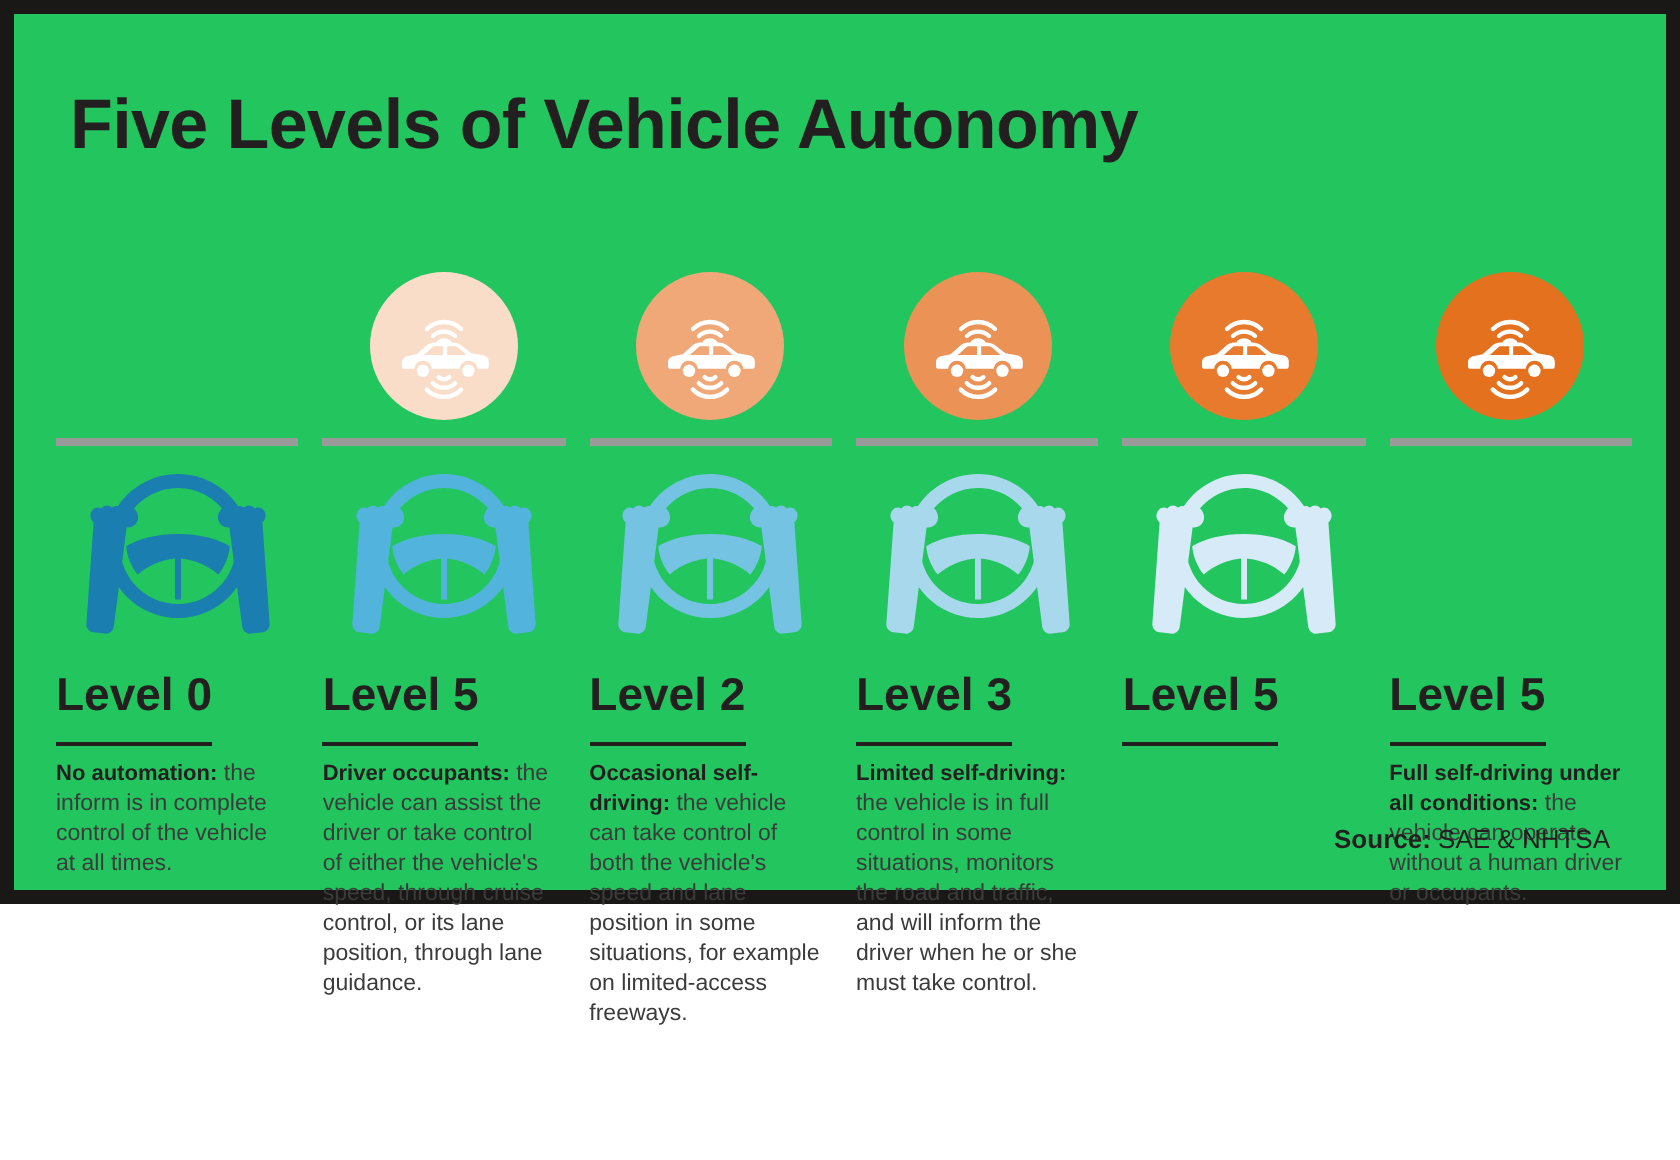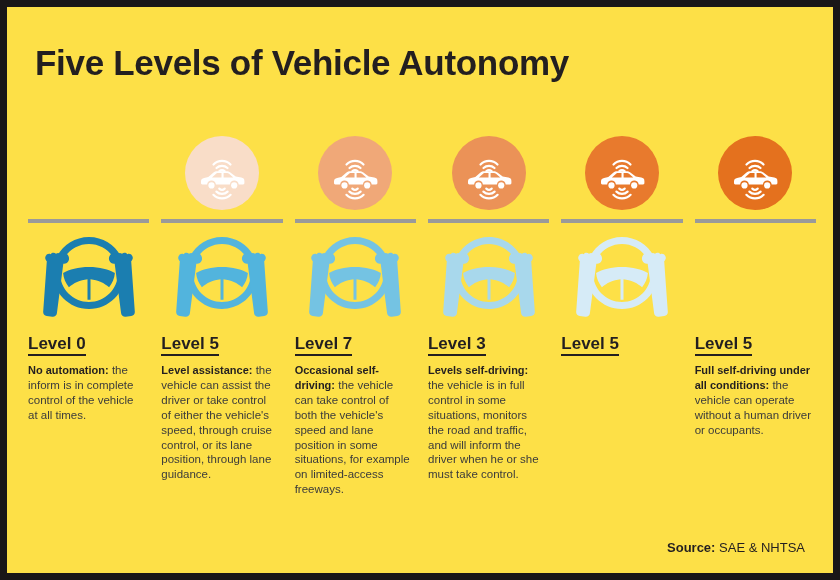--- a/index.html
+++ b/index.html
@@ -9,24 +9,24 @@
   }
   body {
     width: 840px;
     height: 580px;
     font-family: "Liberation Sans", sans-serif;
     overflow: hidden;
   }
   #frame {
     position: relative;
     width: 840px;
-    height: 580px;
+    height: 452px;
     box-sizing: border-box;
     border: 7px solid #1a1717;
-    background: #fde047;
+    background: #22c55e;
   }
   #inner {
     position: relative;
     width: 100%;
     height: 100%;
     box-sizing: border-box;
     padding: 0;
   }
 
   
@@ -89,26 +89,26 @@
     justify-content: center;
     padding-top: 4px;
   }
   .wheel-zone svg { display: block; }
 
   
   .text-zone {
     padding: 12px 10px 0 6px;
   }
   .level-head {
-    font-size: 17px;
+    font-size: 23px;
     font-weight: bold;
     color: #231f20;
     border-bottom: 2.5px solid #231f20;
     display: inline-block;
-    padding-bottom: 1px;
+    padding-bottom: 12px;
     margin-bottom: 7px;
     line-height: 1.05;
   }
   .lede {
     font-size: 11px;
     font-weight: bold;
     color: #231f20;
     line-height: 1.28;
   }
   .body-txt {
@@ -182,21 +182,21 @@
               <svg width="104" height="92" viewBox="0 0 104 92">
                 <g fill="#52b4dd">
                   <path d="M52 10c-19.9 0-36 16.1-36 36s16.1 36 36 36 36-16.1 36-36-16.1-36-36-36zm0 7c16 0 29 13 29 29S68 75 52 75 23 62 23 46s13-29 29-29z"></path>
                   <path d="M52 40c-10.6 0-19.8 2.4-25.9 6.1.5 5.4 2.6 10.3 5.8 14.2 4.6-4.3 11.2-7.3 18.6-8.1v20.5c.5 0 1 .1 1.5.1s1 0 1.5-.1V52.2c7.4.8 14 3.8 18.6 8.1 3.2-3.9 5.3-8.8 5.8-14.2C71.8 42.4 62.6 40 52 40z"></path>
                   <path d="M30.5 27.6c-2.6-2.2-5.1-1.5-6.4.3-1.1-1.9-3.3-2.6-5.1-1.1-1.7-1.6-4-1.3-5.3.4-1.9-.9-4-.2-5 1.7-1 1.9-.4 3.9 1.1 5.3L6.2 84.5c-.3 2.3 1.2 4.3 3.5 4.6l5.6.7c2.3.3 4.3-1.3 4.6-3.6l6.4-49.5c2.3.3 4.4-.8 5.3-2.9.9-2 .4-4.2-1.1-6.2z"></path>
                   <path d="M73.5 27.6c2.6-2.2 5.1-1.5 6.4.3 1.1-1.9 3.3-2.6 5.1-1.1 1.7-1.6 4-1.3 5.3.4 1.9-.9 4-.2 5 1.7 1 1.9.4 3.9-1.1 5.3l3.6 50.3c.3 2.3-1.2 4.3-3.5 4.6l-5.6.7c-2.3.3-4.3-1.3-4.6-3.6l-6.4-49.5c-2.3.3-4.4-.8-5.3-2.9-.9-2-.4-4.2 1.1-6.2z"></path>
                 </g>
               </svg>
             </div>
           </div>
-          <div class="text-zone"><div class="level-head">Level 5</div><div class="body-txt"><span class="lede">Level assistance:</span> <span>the vehicle can assist the driver or take control of either the vehicle's speed, through cruise control, or its lane position, through lane guidance.</span></div></div>
+          <div class="text-zone"><div class="level-head">Level 5</div><div class="body-txt"><span class="lede">Driver occupants:</span> <span>the vehicle can assist the driver or take control of either the vehicle's speed, through cruise control, or its lane position, through lane guidance.</span></div></div>
         </div>
         <div class="col">
           <div class="car-zone">
             <div class="car-badge" style="background: rgb(240, 168, 120);">
               <svg width="58" height="58" viewBox="0 0 58 58">
                 <g fill="none" stroke="#ffffff" stroke-width="2.2" stroke-linecap="round">
                   <path d="M20.5 20.5 A12 12 0 0 1 37.5 20.5"></path>
                   <path d="M23.5 24 A8 8 0 0 1 34.5 24"></path>
                   <path d="M26.4 27.2 A4 4 0 0 1 31.6 27.2"></path>
                 </g>
@@ -219,21 +219,21 @@
               <svg width="104" height="92" viewBox="0 0 104 92">
                 <g fill="#74c3e3">
                   <path d="M52 10c-19.9 0-36 16.1-36 36s16.1 36 36 36 36-16.1 36-36-16.1-36-36-36zm0 7c16 0 29 13 29 29S68 75 52 75 23 62 23 46s13-29 29-29z"></path>
                   <path d="M52 40c-10.6 0-19.8 2.4-25.9 6.1.5 5.4 2.6 10.3 5.8 14.2 4.6-4.3 11.2-7.3 18.6-8.1v20.5c.5 0 1 .1 1.5.1s1 0 1.5-.1V52.2c7.4.8 14 3.8 18.6 8.1 3.2-3.9 5.3-8.8 5.8-14.2C71.8 42.4 62.6 40 52 40z"></path>
                   <path d="M30.5 27.6c-2.6-2.2-5.1-1.5-6.4.3-1.1-1.9-3.3-2.6-5.1-1.1-1.7-1.6-4-1.3-5.3.4-1.9-.9-4-.2-5 1.7-1 1.9-.4 3.9 1.1 5.3L6.2 84.5c-.3 2.3 1.2 4.3 3.5 4.6l5.6.7c2.3.3 4.3-1.3 4.6-3.6l6.4-49.5c2.3.3 4.4-.8 5.3-2.9.9-2 .4-4.2-1.1-6.2z"></path>
                   <path d="M73.5 27.6c2.6-2.2 5.1-1.5 6.4.3 1.1-1.9 3.3-2.6 5.1-1.1 1.7-1.6 4-1.3 5.3.4 1.9-.9 4-.2 5 1.7 1 1.9.4 3.9-1.1 5.3l3.6 50.3c.3 2.3-1.2 4.3-3.5 4.6l-5.6.7c-2.3.3-4.3-1.3-4.6-3.6l-6.4-49.5c-2.3.3-4.4-.8-5.3-2.9-.9-2-.4-4.2 1.1-6.2z"></path>
                 </g>
               </svg>
             </div>
           </div>
-          <div class="text-zone"><div class="level-head">Level 7</div><div class="body-txt"><span class="lede">Occasional self-driving:</span> <span>the vehicle can take control of both the vehicle's speed and lane position in some situations, for example on limited-access freeways.</span></div></div>
+          <div class="text-zone"><div class="level-head">Level 2</div><div class="body-txt"><span class="lede">Occasional self-driving:</span> <span>the vehicle can take control of both the vehicle's speed and lane position in some situations, for example on limited-access freeways.</span></div></div>
         </div>
         <div class="col">
           <div class="car-zone">
             <div class="car-badge" style="background: rgb(235, 146, 87);">
               <svg width="58" height="58" viewBox="0 0 58 58">
                 <g fill="none" stroke="#ffffff" stroke-width="2.2" stroke-linecap="round">
                   <path d="M20.5 20.5 A12 12 0 0 1 37.5 20.5"></path>
                   <path d="M23.5 24 A8 8 0 0 1 34.5 24"></path>
                   <path d="M26.4 27.2 A4 4 0 0 1 31.6 27.2"></path>
                 </g>
@@ -256,21 +256,21 @@
               <svg width="104" height="92" viewBox="0 0 104 92">
                 <g fill="#a8d8ec">
                   <path d="M52 10c-19.9 0-36 16.1-36 36s16.1 36 36 36 36-16.1 36-36-16.1-36-36-36zm0 7c16 0 29 13 29 29S68 75 52 75 23 62 23 46s13-29 29-29z"></path>
                   <path d="M52 40c-10.6 0-19.8 2.4-25.9 6.1.5 5.4 2.6 10.3 5.8 14.2 4.6-4.3 11.2-7.3 18.6-8.1v20.5c.5 0 1 .1 1.5.1s1 0 1.5-.1V52.2c7.4.8 14 3.8 18.6 8.1 3.2-3.9 5.3-8.8 5.8-14.2C71.8 42.4 62.6 40 52 40z"></path>
                   <path d="M30.5 27.6c-2.6-2.2-5.1-1.5-6.4.3-1.1-1.9-3.3-2.6-5.1-1.1-1.7-1.6-4-1.3-5.3.4-1.9-.9-4-.2-5 1.7-1 1.9-.4 3.9 1.1 5.3L6.2 84.5c-.3 2.3 1.2 4.3 3.5 4.6l5.6.7c2.3.3 4.3-1.3 4.6-3.6l6.4-49.5c2.3.3 4.4-.8 5.3-2.9.9-2 .4-4.2-1.1-6.2z"></path>
                   <path d="M73.5 27.6c2.6-2.2 5.1-1.5 6.4.3 1.1-1.9 3.3-2.6 5.1-1.1 1.7-1.6 4-1.3 5.3.4 1.9-.9 4-.2 5 1.7 1 1.9.4 3.9-1.1 5.3l3.6 50.3c.3 2.3-1.2 4.3-3.5 4.6l-5.6.7c-2.3.3-4.3-1.3-4.6-3.6l-6.4-49.5c-2.3.3-4.4-.8-5.3-2.9-.9-2-.4-4.2 1.1-6.2z"></path>
                 </g>
               </svg>
             </div>
           </div>
-          <div class="text-zone"><div class="level-head">Level 3</div><div class="body-txt"><span class="lede">Levels self-driving:</span> <span>the vehicle is in full control in some situations, monitors the road and traffic, and will inform the driver when he or she must take control.</span></div></div>
+          <div class="text-zone"><div class="level-head">Level 3</div><div class="body-txt"><span class="lede">Limited self-driving:</span> <span>the vehicle is in full control in some situations, monitors the road and traffic, and will inform the driver when he or she must take control.</span></div></div>
         </div>
         <div class="col">
           <div class="car-zone">
             <div class="car-badge" style="background: rgb(232, 122, 45);">
               <svg width="58" height="58" viewBox="0 0 58 58">
                 <g fill="none" stroke="#ffffff" stroke-width="2.2" stroke-linecap="round">
                   <path d="M20.5 20.5 A12 12 0 0 1 37.5 20.5"></path>
                   <path d="M23.5 24 A8 8 0 0 1 34.5 24"></path>
                   <path d="M26.4 27.2 A4 4 0 0 1 31.6 27.2"></path>
                 </g>

